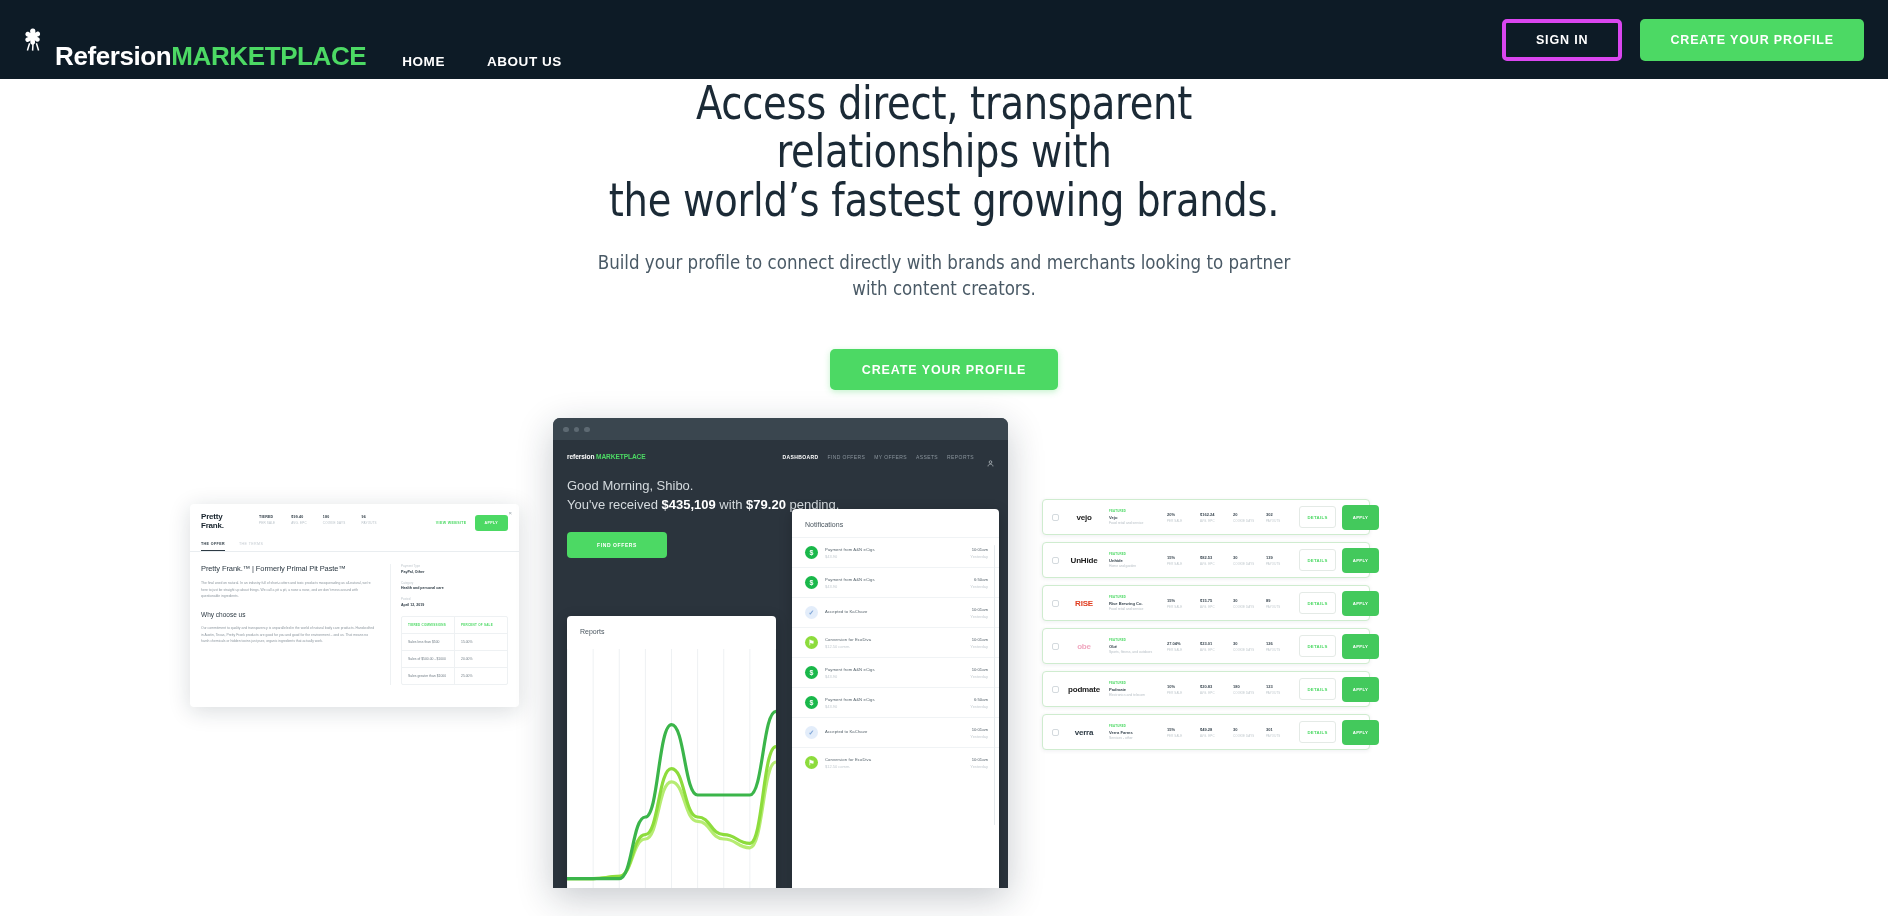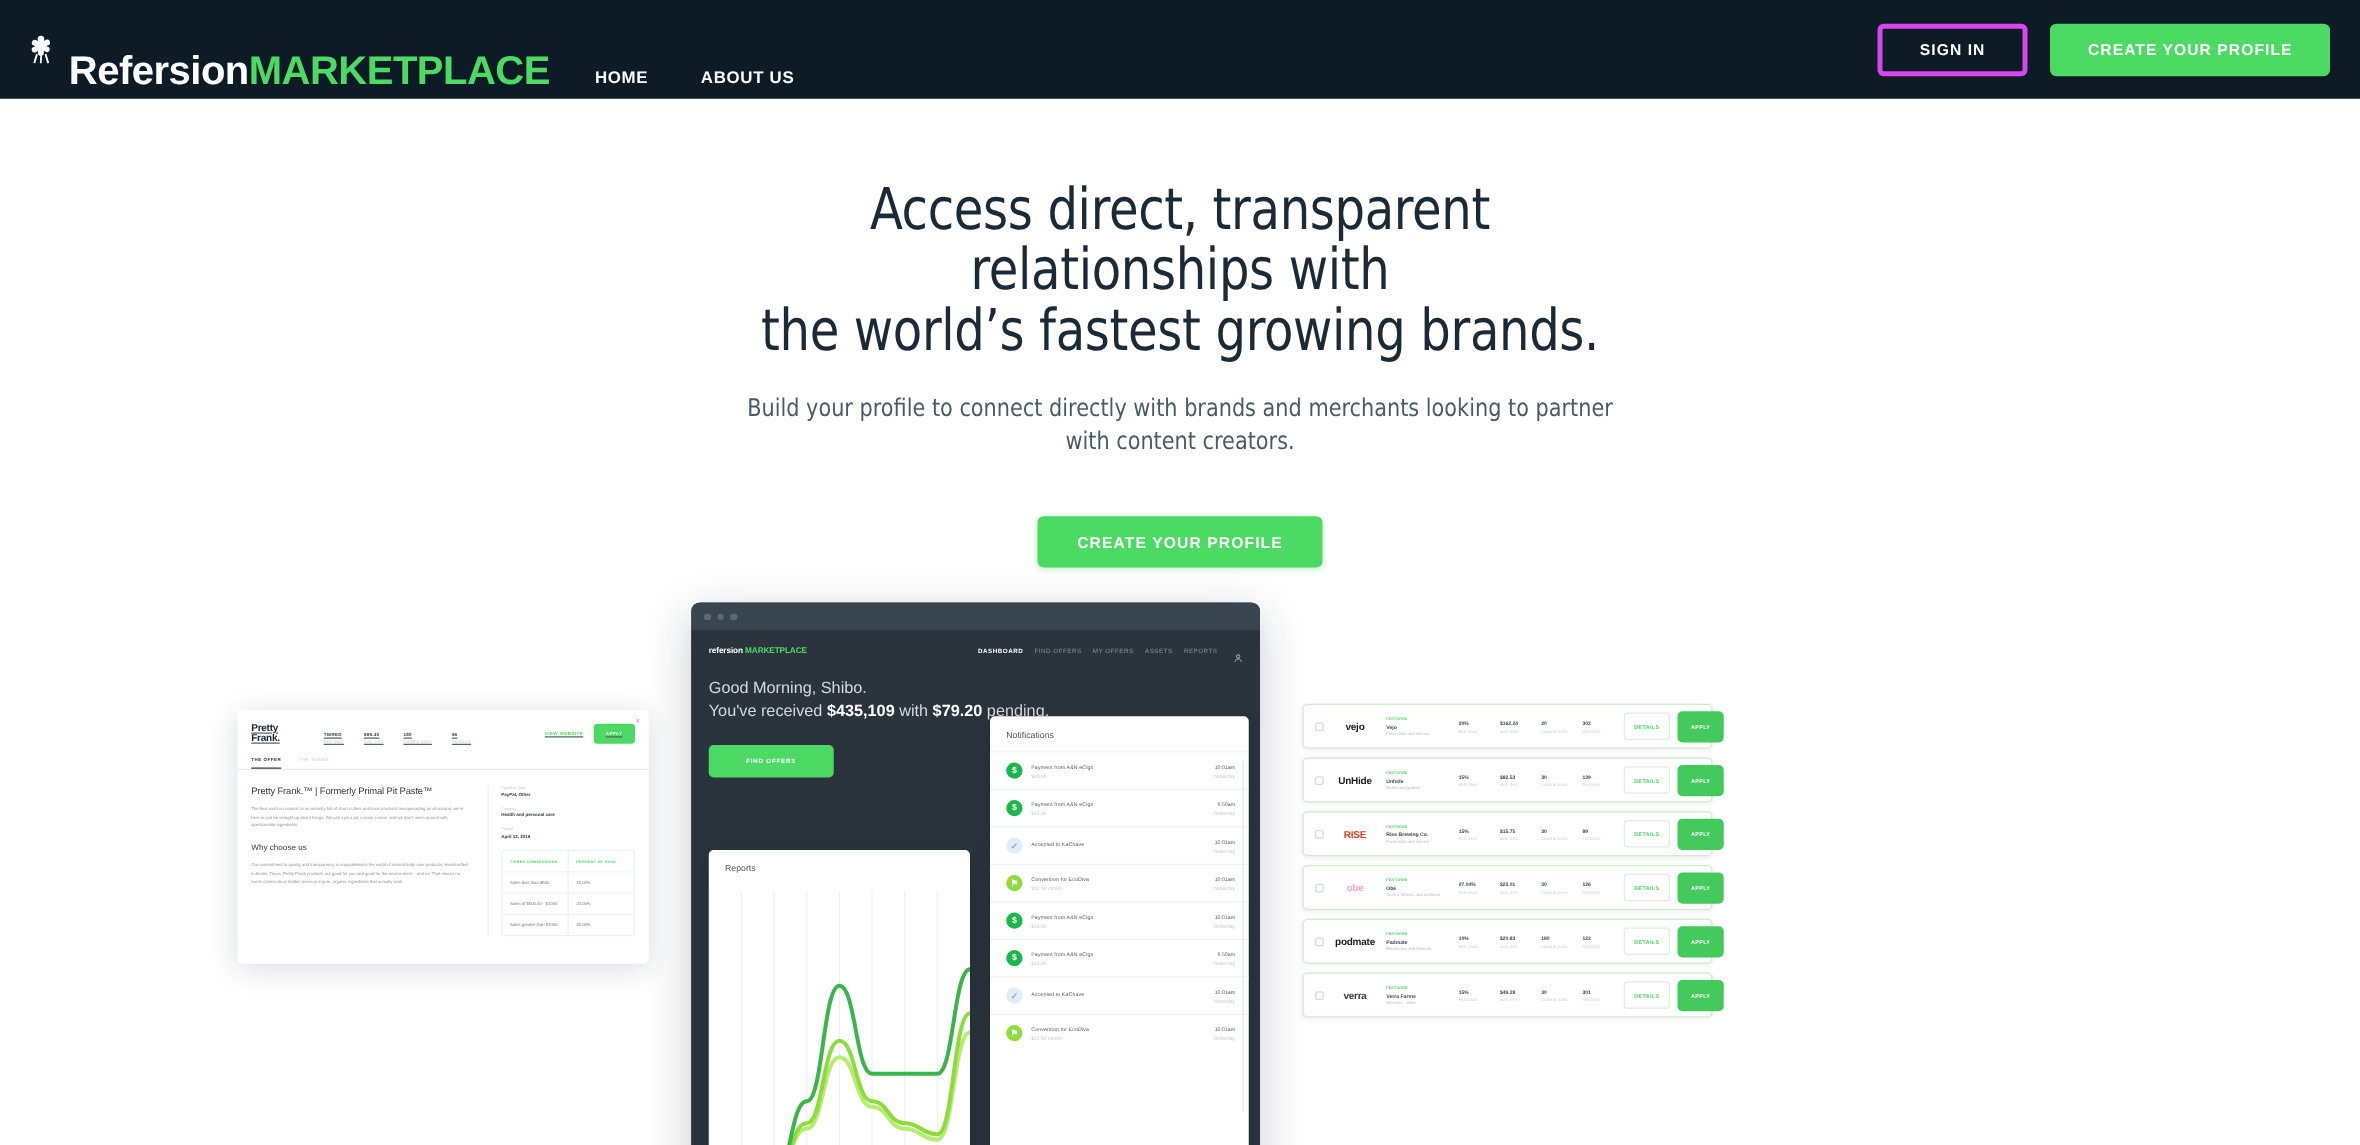--- a/index.html
+++ b/index.html
@@ -15,21 +15,21 @@
     position: relative;
     height: 79px;
     background: #0d1b26;
     display: flex;
     align-items: center;
     padding: 0 24px 0 20px;
   }
   .logo-group { display: flex; align-items: center; gap: 9px; margin-right: 36px; }
   .logo-mark { width: 26px; height: 26px; flex: 0 0 26px; }
   .logo-wordmark {
-    font-size: 32px; font-weight: 700; letter-spacing: -0.4px;
+    font-size: 26px; font-weight: 700; letter-spacing: -0.4px;
     white-space: nowrap; line-height: 1; margin-top: 32px;
   }
   .logo-refersion { color: #ffffff; }
   .logo-marketplace { color: #4cd964; }
 
   .main-nav { display: flex; align-items: center; gap: 42px; margin-top: 44px; }
   .nav-link {
     color: #ffffff; font-size: 13.5px; font-weight: 600;
     letter-spacing: 0.55px; text-decoration: none; white-space: nowrap;
     cursor: pointer;
@@ -43,21 +43,21 @@
     font-family: inherit; cursor: pointer; white-space: nowrap;
   }
   .btn-create-header {
     border: none; background: #4cd964; color: #ffffff;
     font-size: 12.5px; font-weight: 600; letter-spacing: 0.85px;
     padding: 0 30px; height: 42px; border-radius: 5px;
     font-family: inherit; cursor: pointer; white-space: nowrap;
   }
 
   
-  .hero { text-align: center; padding-top: 64px; }
+  .hero { text-align: center; }
   .hero-title {
     font-family: "DejaVu Sans Condensed", "Liberation Sans Narrow", "Liberation Sans", sans-serif;
     font-size: 46px; font-weight: 300; color: #1b2a36;
     line-height: 1.05; letter-spacing: -0.3px;
     max-width: 790px; margin: 0 auto;
     transform: scaleX(0.93); transform-origin: center;
   }
   .hero-sub {
     font-family: "DejaVu Sans Condensed", "Liberation Sans Narrow", "Liberation Sans", sans-serif;
     font-size: 19.5px; font-weight: 300; color: #4a5a66;
@@ -78,21 +78,21 @@
   .showcase { position: relative; height: 470px; margin-top: 28px; }
 
   
   .offer-detail-card {
     position: absolute; left: 190px; top: 86px;
     width: 329px; height: 203px;
     background: #fff; border-radius: 4px;
     box-shadow: 0 4px 22px rgba(20,35,50,0.16);
     overflow: hidden; font-size: 4px; color: #57646e;
   }
-  .odc-top { padding: 9px 11px 0; display: flex; align-items: flex-end; text-decoration: underline; }
+  .odc-top { padding: 9px 11px 0; display: flex; align-items: flex-start; }
   .odc-brand {
     font-size: 8px; font-weight: 700; color: #16222c; line-height: 1.02;
     letter-spacing: -0.2px; width: 46px; flex: 0 0 46px;
   }
   .odc-stats { display: flex; gap: 16px; margin-left: 12px; margin-top: 2px; }
   .odc-stat-v { font-size: 3.6px; color: #2d3a44; font-weight: 700; letter-spacing: .2px;}
   .odc-stat-l { font-size: 3px; color: #b6bfc6; letter-spacing: .2px; margin-top: 1.5px;}
   .odc-top-right { margin-left: auto; display: flex; align-items: center; gap: 8px; padding-top: 2px;}
   .odc-website { font-size: 3.6px; color: #4cd964; font-weight: 700; letter-spacing: .35px; }
   .odc-apply {

